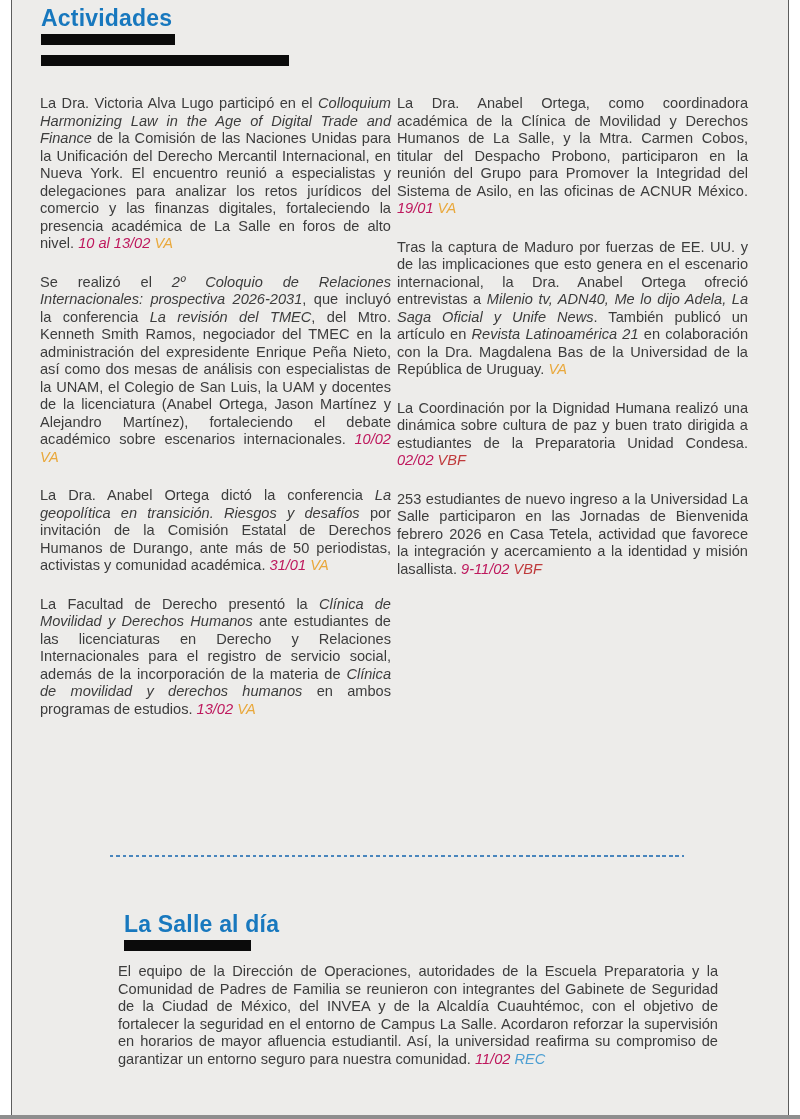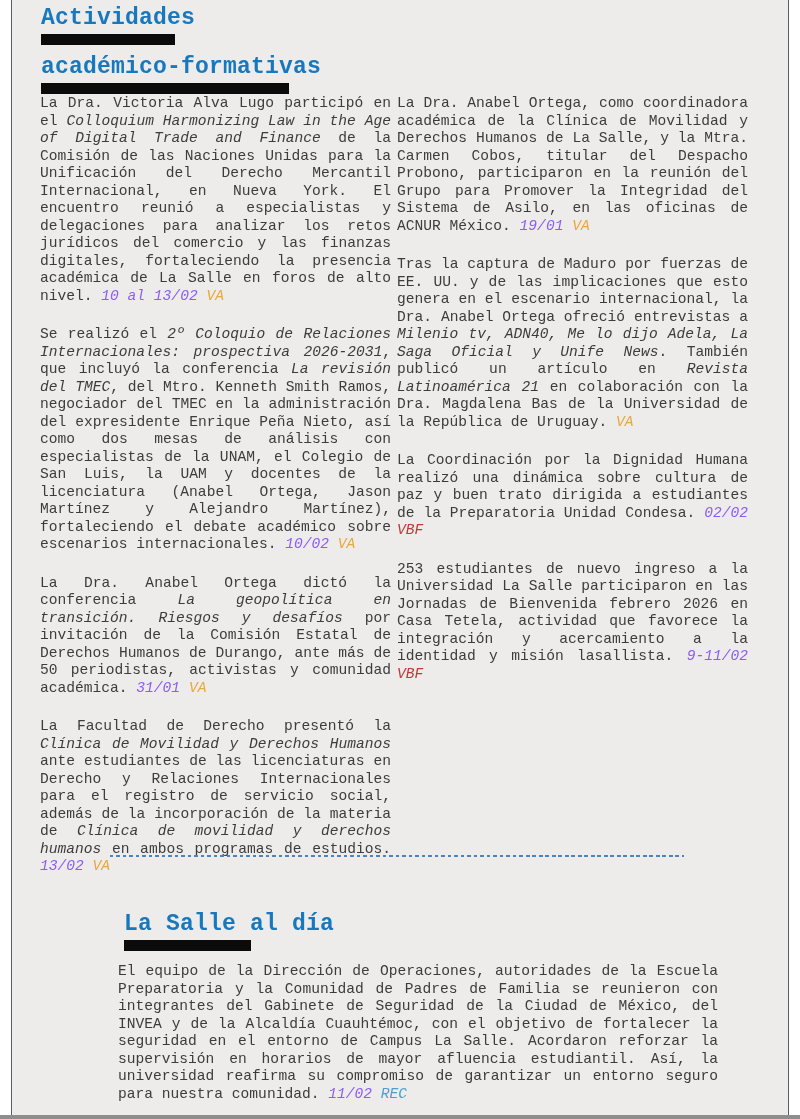--- a/index.html
+++ b/index.html
@@ -9,21 +9,20 @@
     font-family:"Liberation Sans","DejaVu Sans",sans-serif;
     position:relative;
     overflow:hidden;
   }
   .page{position:absolute;inset:0;}
   .sheet{
     position:absolute;top:0;bottom:0;left:11px;right:11px;
     background:#edecea;
     border-left:1.5px solid #5d5d5d;
     border-right:1.5px solid #5d5d5d;
-    font-family:Liberation Mono, monospace;
   }
   .bottom-bar{
     position:absolute;left:0;right:0;bottom:0;height:4px;
     background:#8e8e8e;z-index:5;
   }
   
   .section-header{position:absolute;left:29px;top:6px;}
   .hdr-line{
     display:block;
     color:#1878be;
@@ -42,21 +41,21 @@
   }
   .col{width:351px;}
   .para{
     margin:0 0 21px 0;
     font-size:14.6px;
     line-height:17.5px;
     color:#3c3c3c;
     text-align:justify;
   }
   .run-i{font-style:italic;}
-  .run-d{font-style:italic;color:#8b5cf6;}
+  .run-d{font-style:italic;color:#be185d;}
   .run-t{font-style:italic;}
   
   .dashed-divider{
     position:absolute;left:98px;top:855px;width:574px;height:2px;
     background:repeating-linear-gradient(90deg,#4a86bd 0 3.5px,transparent 3.5px 6.5px);
   }
   
   .section2-header{position:absolute;left:112px;top:912px;}
   .section2-header .hdr-bar{width:127px;}
   .section2-body{position:absolute;left:106px;top:963px;width:600px;}
@@ -64,21 +63,20 @@
 </style>
 </head>
 <body>
 
 <div class="page">
   <div class="sheet">
 
     <header class="section-header">
       <span class="hdr-line">Actividades</span>
       <div class="hdr-bar bar1"></div>
-      <span class="hdr-line">académico-formativas</span>
       <div class="hdr-bar bar2"></div>
     </header>
 
     <div class="cols">
       <div class="col">
           <p class="para"><span class="run-n">La Dra. Victoria Alva Lugo participó en el </span><span class="run-i">Colloquium Harmonizing Law in the Age of Digital Trade and Finance</span><span class="run-n"> de la Comisión de las Naciones Unidas para la Unificación del Derecho Mercantil Internacional, en Nueva York. El encuentro reunió a especialistas y delegaciones para analizar los retos jurídicos del comercio y las finanzas digitales, fortaleciendo la presencia académica de La Salle en foros de alto nivel. </span><span class="run-d">10 al 13/02</span><span class="run-n"> </span><span class="run-t" style="color: rgb(233, 168, 60);">VA</span></p>
           <p class="para"><span class="run-n">Se realizó el </span><span class="run-i">2º Coloquio de Relaciones Internacionales: prospectiva 2026-2031</span><span class="run-n">, que incluyó la conferencia </span><span class="run-i">La revisión del TMEC</span><span class="run-n">, del Mtro. Kenneth Smith Ramos, negociador del TMEC en la administración del expresidente Enrique Peña Nieto, así como dos mesas de análisis con especialistas de la UNAM, el Colegio de San Luis, la UAM y docentes de la licenciatura (Anabel Ortega, Jason Martínez y Alejandro Martínez), fortaleciendo el debate académico sobre escenarios internacionales. </span><span class="run-d">10/02</span><span class="run-n"> </span><span class="run-t" style="color: rgb(233, 168, 60);">VA</span></p>
           <p class="para"><span class="run-n">La Dra. Anabel Ortega dictó la conferencia </span><span class="run-i">La geopolítica en transición. Riesgos y desafíos</span><span class="run-n"> por invitación de la Comisión Estatal de Derechos Humanos de Durango, ante más de 50 periodistas, activistas y comunidad académica. </span><span class="run-d">31/01</span><span class="run-n"> </span><span class="run-t" style="color: rgb(233, 168, 60);">VA</span></p>
           <p class="para"><span class="run-n">La Facultad de Derecho presentó la </span><span class="run-i">Clínica de Movilidad y Derechos Humanos</span><span class="run-n"> ante estudiantes de las licenciaturas en Derecho y Relaciones Internacionales para el registro de servicio social, además de la incorporación de la materia de </span><span class="run-i">Clínica de movilidad y derechos humanos</span><span class="run-n"> en ambos programas de estudios. </span><span class="run-d">13/02</span><span class="run-n"> </span><span class="run-t" style="color: rgb(233, 168, 60);">VA</span></p>
         </div>

